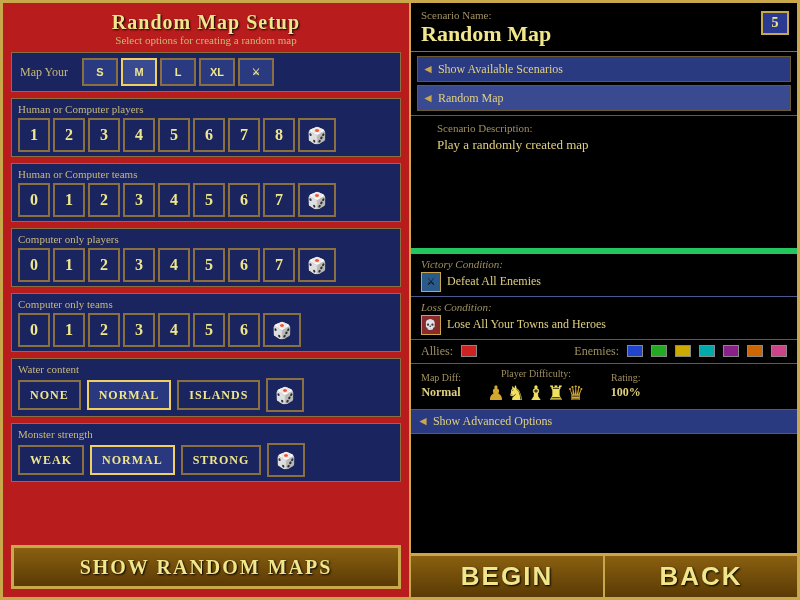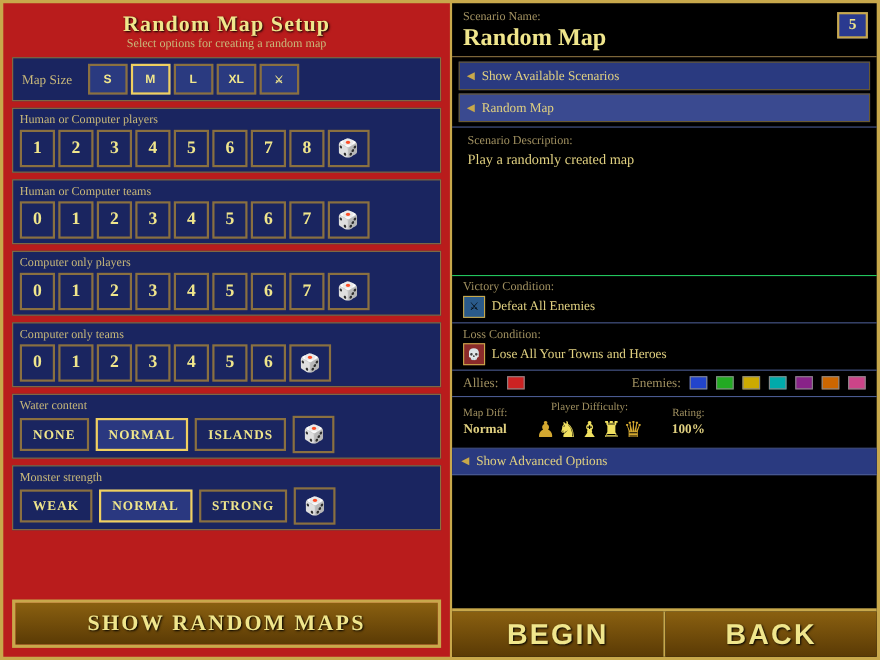--- a/index.html
+++ b/index.html
@@ -209,22 +209,22 @@
     }
     .scenario-btn span.label {
       color: #e0d080;
       font-size: 12px;
     }
     .scenario-btn.selected {
       background: #3a4a90;
     }
 
     .description-area {
-      padding: 6px 14px;
-      border-bottom: 1px solid #22c55e;
+      padding: 6px 26px;
+      border-bottom: 6px solid #22c55e;
       min-height: 80px;
       flex: 1;
     }
     .desc-label {
       color: #a09060;
       font-size: 11px;
       margin-bottom: 3px;
     }
     .desc-text {
       color: #e0d080;
@@ -232,20 +232,21 @@
     }
 
     .condition-area {
       padding: 4px 10px;
       border-bottom: 1px solid #4a5a90;
     }
     .cond-label {
       color: #a09060;
       font-size: 11px;
       margin-bottom: 2px;
+      font-style: italic;
     }
     .cond-row {
       display: flex;
       align-items: center;
       gap: 6px;
     }
     .cond-icon {
       width: 20px;
       height: 20px;
       background: #8a3020;
@@ -375,21 +376,21 @@
 </head>
 <body>
 
 <div id="left-panel">
   <div class="title-area">
     <h2>Random Map Setup</h2>
     <p>Select options for creating a random map</p>
   </div>
 
   <div class="map-size-section">
-    <span class="map-size-label">Map Size</span>
+    <span class="map-size-label">Map Your</span>
     <div class="num-row" style="margin-left:8px;">
       <button class="size-btn">S</button>
       <button class="size-btn active">M</button>
       <button class="size-btn">L</button>
       <button class="size-btn">XL</button>
       <button class="size-btn" style="font-size:9px;">⚔</button>
     </div>
   </div>
 
   <div class="section-box">

